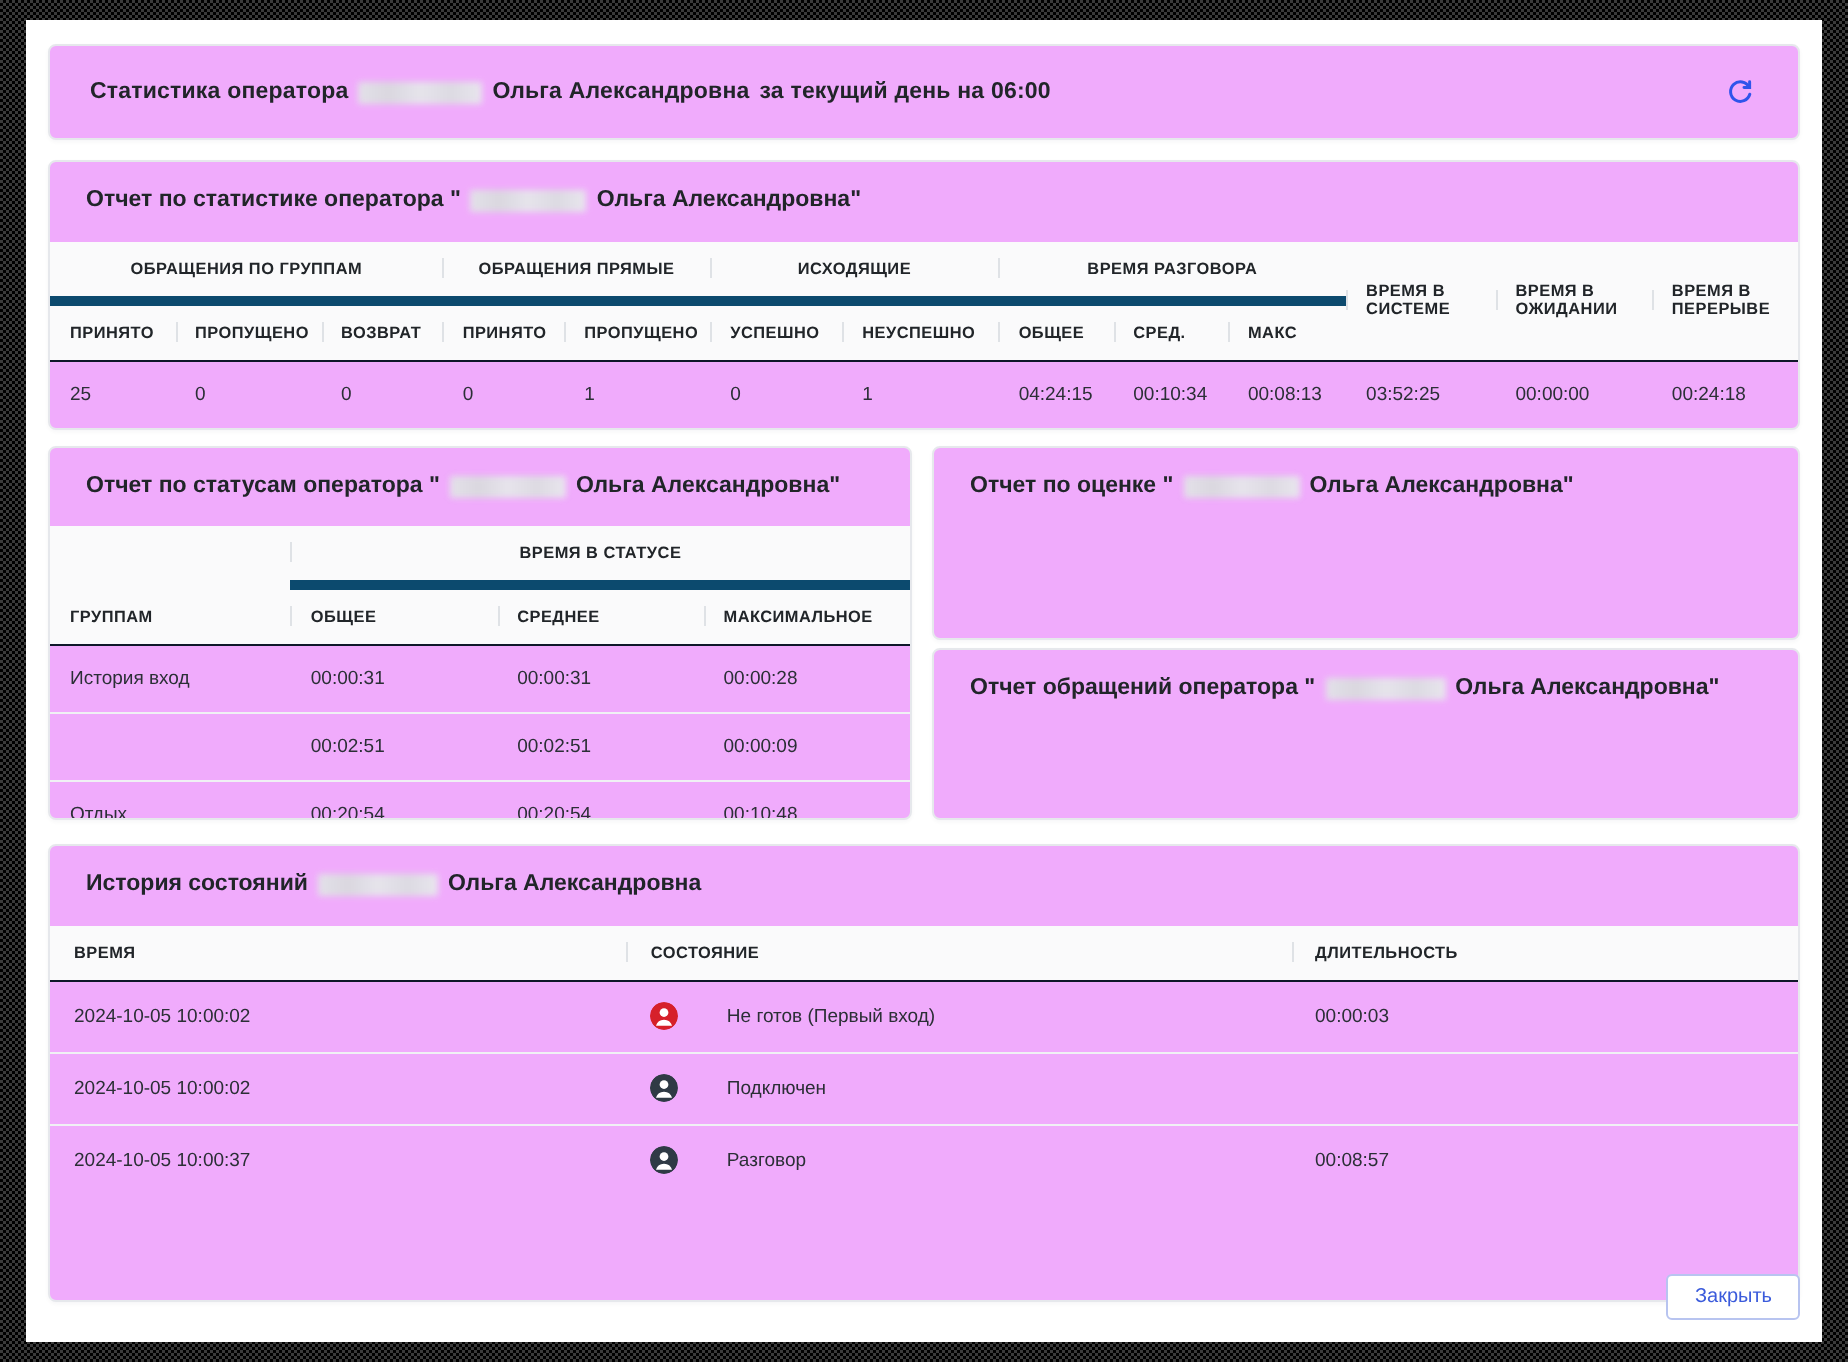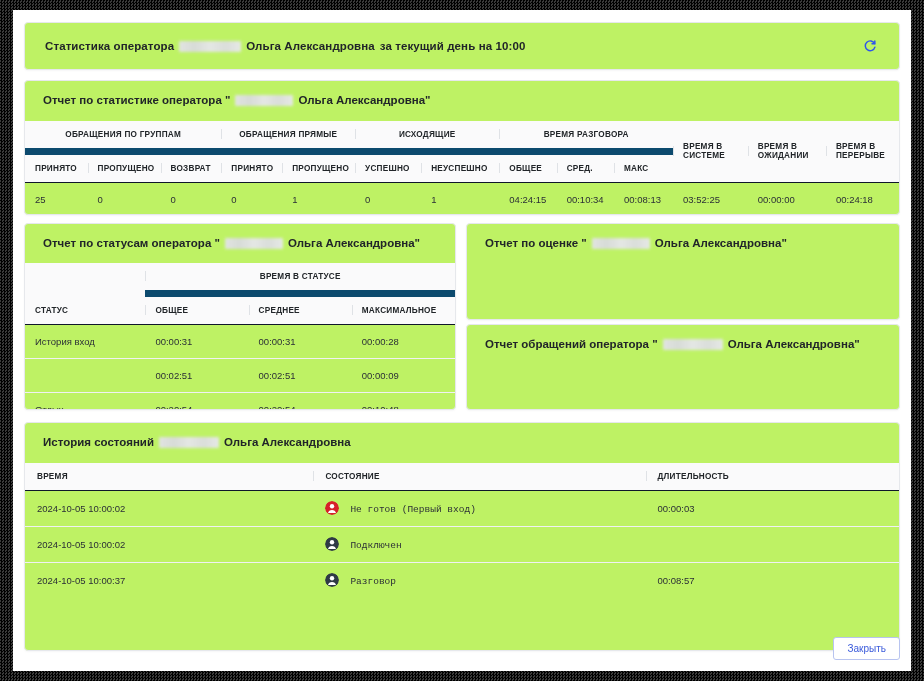--- a/index.html
+++ b/index.html
@@ -25,21 +25,21 @@
     position: absolute;
     left: 13px;
     top: 10px;
     width: 898px;
     height: 661px;
     background: #ffffff;
     overflow: hidden;
   }
 
   .card {
-    background: #bef264;
+    background: #f0abfc;
     border: 1px solid #e6e8ec;
     border-radius: 4px;
     box-shadow: 0 1px 2px rgba(16,24,40,.04);
   }
 
   
   #titlebar {
     position: absolute;
     left: 11px; top: 12px; right: 11px;
     height: 48px;
@@ -114,21 +114,21 @@
     position: absolute;
     left: 0; top: 50%;
     transform: translateY(-50%);
     height: 10px;
     width: 1px;
     background: #dfe2e6;
   }
   th.grouped {
     text-align: center;
     padding-left: 4px;
-    border-bottom: 7px solid #0c4a6e;
+    border-bottom: 5px solid #0c4a6e;
   }
   tbody td {
     font-size: 9.5px;
     color: #2b2f36;
     padding: 11px 4px 11px 10px;
     border-bottom: 1px solid #f0f1f4;
     vertical-align: middle;
   }
   tbody tr:last-child td { border-bottom: none; }
   .nodata {
@@ -178,23 +178,22 @@
   
   #history-card {
     position: absolute;
     left: 11px; top: 412px; right: 11px;
     height: 229px;
     overflow: hidden;
   }
   #history-table tbody td { padding: 10.5px 4px 10.5px 12px; }
   .state-cell {
     display: flex;
-    align-items: flex-end;
-    gap: 11px;
-    font-family: Liberation Mono, monospace;
+    align-items: center;
+    gap: 24px;
   }
   .avatar-icon {
     width: 14px; height: 14px;
     border-radius: 50%;
     flex: 0 0 14px;
     display: block;
   }
 
   
   #footer {
@@ -222,21 +221,21 @@
 <div id="frame"></div>
 
 <div id="page">
 
   <div id="titlebar" class="card">
     <div id="title-text">
       <span>Статистика оператора</span>
       <span class="redact" style="width:62px"></span>
       <span>Ольга Александровна</span>
       <span style="width:5px"></span>
-      <span>за текущий день на 10:00</span>
+      <span>за текущий день на 06:00</span>
     </div>
     <div id="refresh-btn">
       <svg width="14" height="14" viewBox="0 0 16 16" fill="none" stroke="#2f54eb" stroke-width="1.7" stroke-linecap="round">
         <path d="M13.2 5.2A5.6 5.6 0 1 0 13.6 9.3"></path>
         <path d="M13.5 2.2v3.2h-3.2"></path>
       </svg>
     </div>
   </div>
 
   <div id="stats-card" class="card">
@@ -312,21 +311,21 @@
     </div>
     <table id="status-table">
       <colgroup>
           <col style="width:28%">
           <col style="width:24%">
           <col style="width:24%">
           <col style="width:24%">
         </colgroup>
       <thead>
         <tr>
-          <th class="statuscol" rowspan="2">СТАТУС</th>
+          <th class="statuscol" rowspan="2">ГРУППАМ</th>
           <th class="grouped sep" colspan="3">ВРЕМЯ В СТАТУСЕ</th>
         </tr>
         <tr>
           <th class="sep">ОБЩЕЕ</th>
           <th class="sep">СРЕДНЕЕ</th>
           <th class="sep">МАКСИМАЛЬНОЕ</th>
         </tr>
       </thead>
       <tbody>
           <tr>

